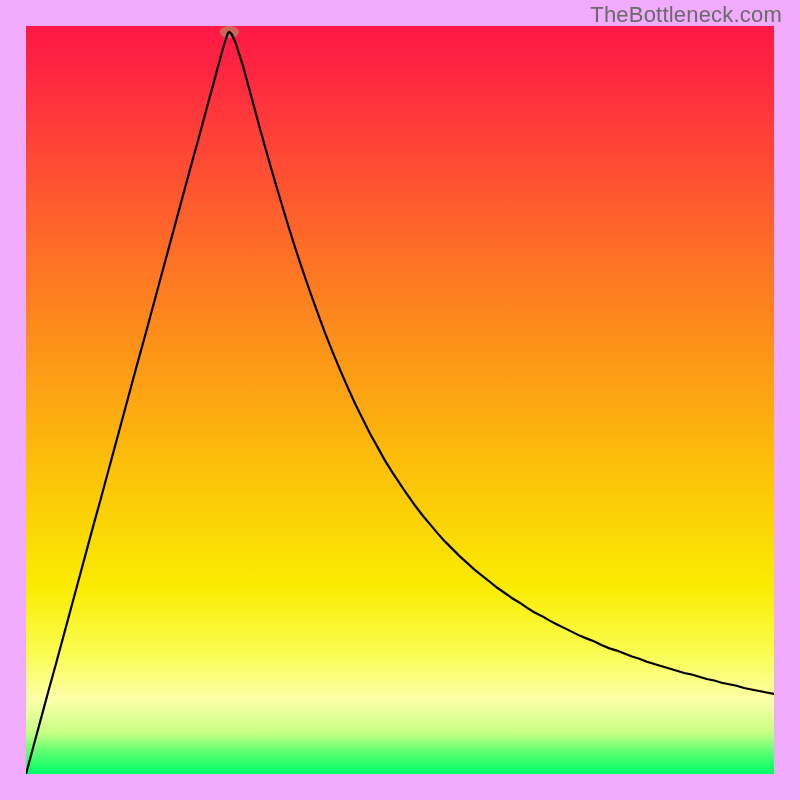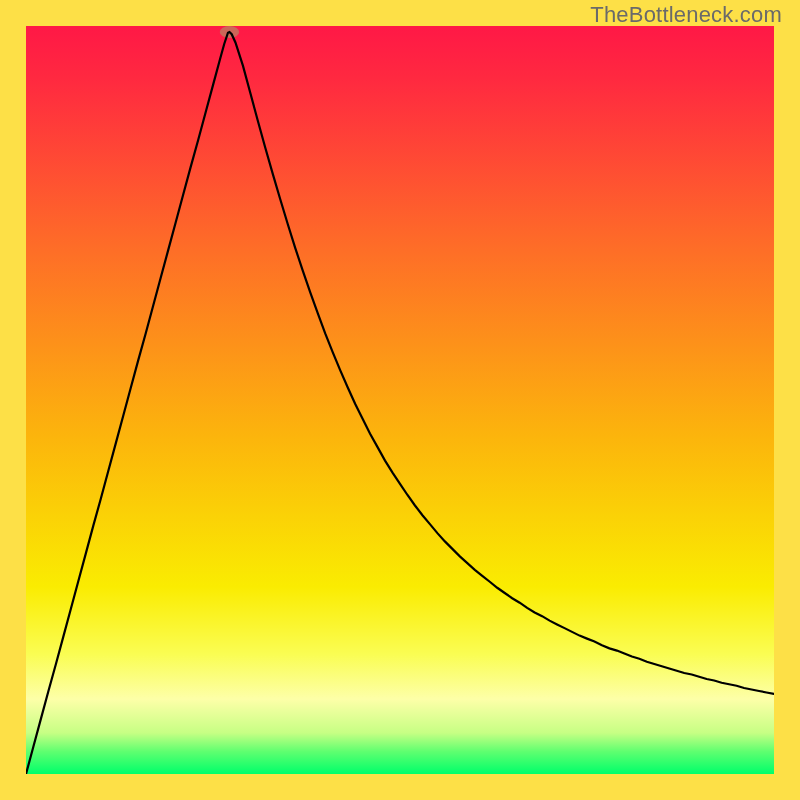--- a/index.html
+++ b/index.html
@@ -8,21 +8,21 @@
     width: 800px;
     height: 800px;
     background: #000;
     font-family: Arial, Helvetica, sans-serif;
     overflow: hidden;
   }
   .frame {
     position: relative;
     width: 800px;
     height: 800px;
-    background: #fde047;
+    background: #f0abfc;
   }
   .attribution {
     position: absolute;
     top: 2px;
     right: 18px;
     color: #6a6a6a;
     font-size: 22px;
     font-weight: 500;
     font-family: Arial, sans-serif;
     letter-spacing: 0.2px;

